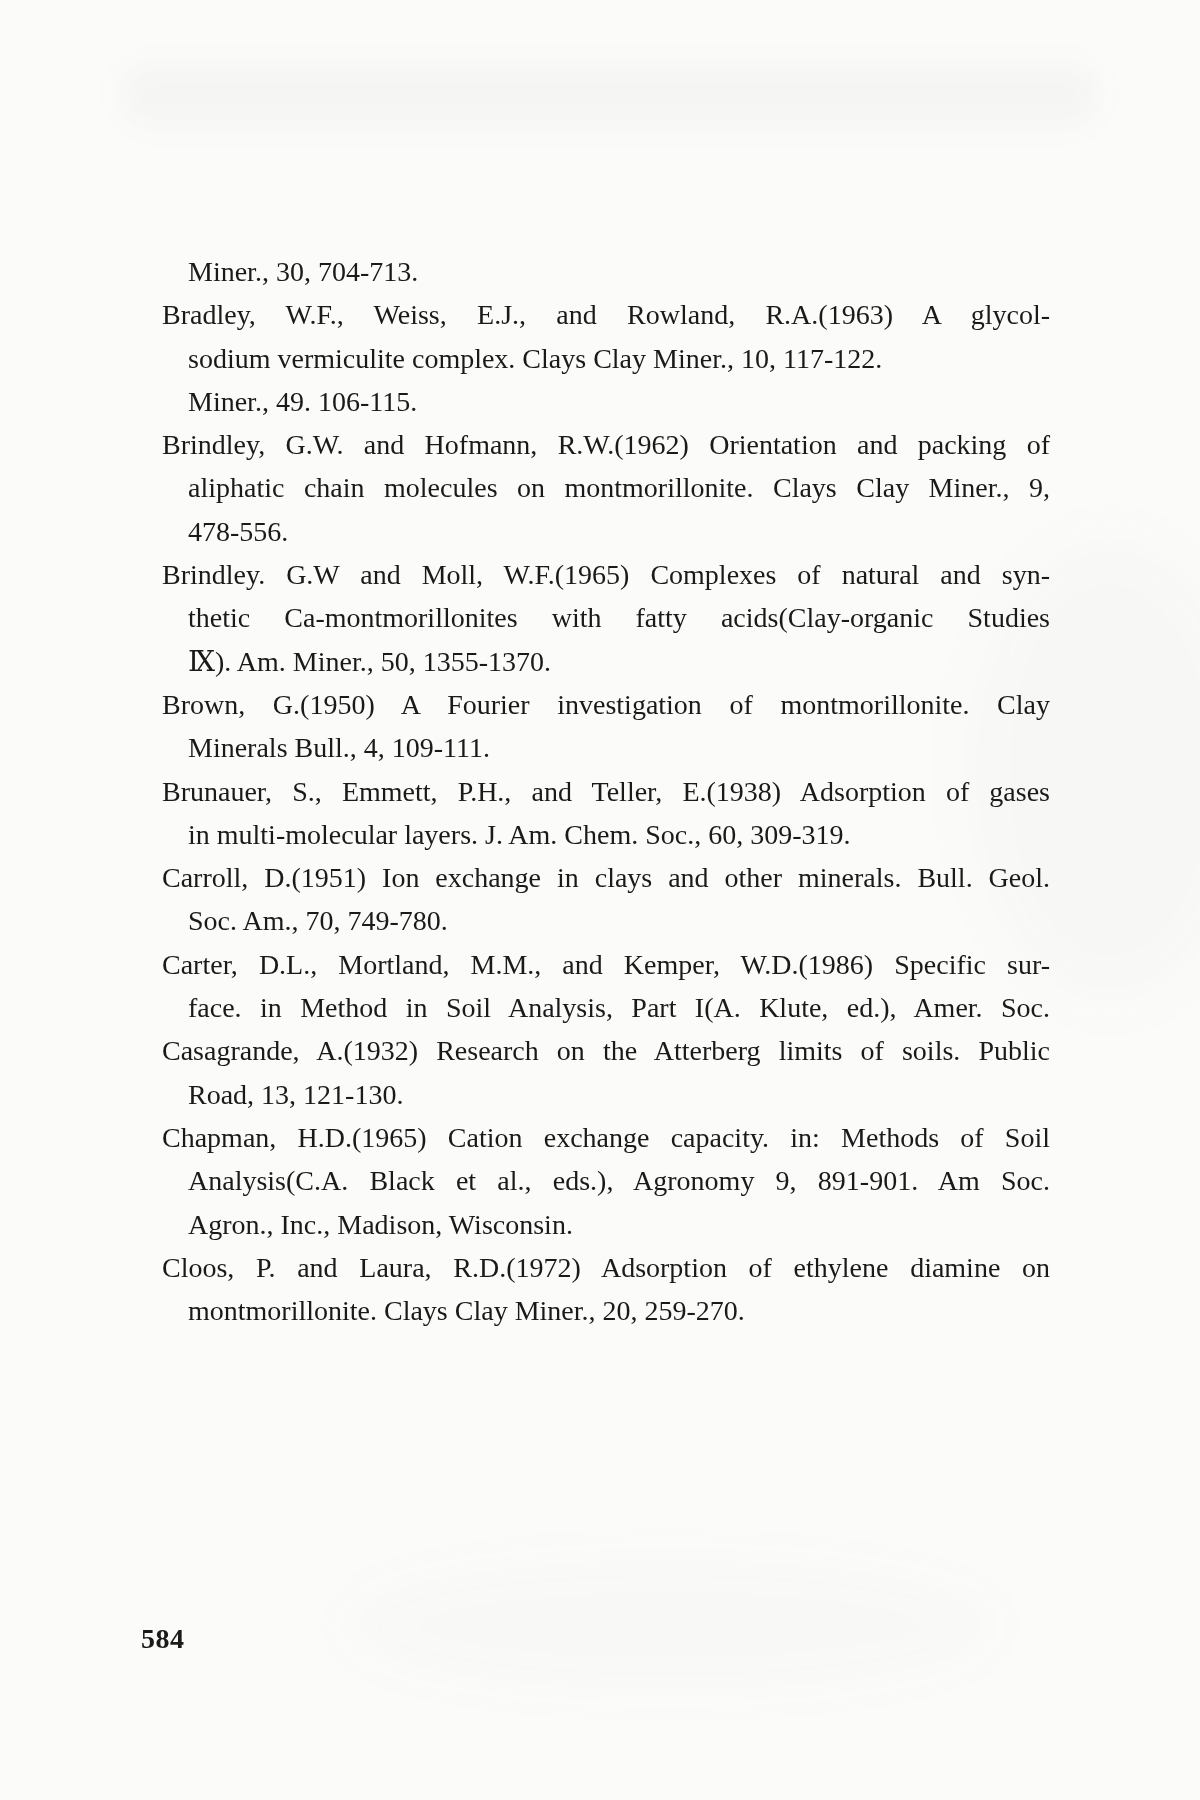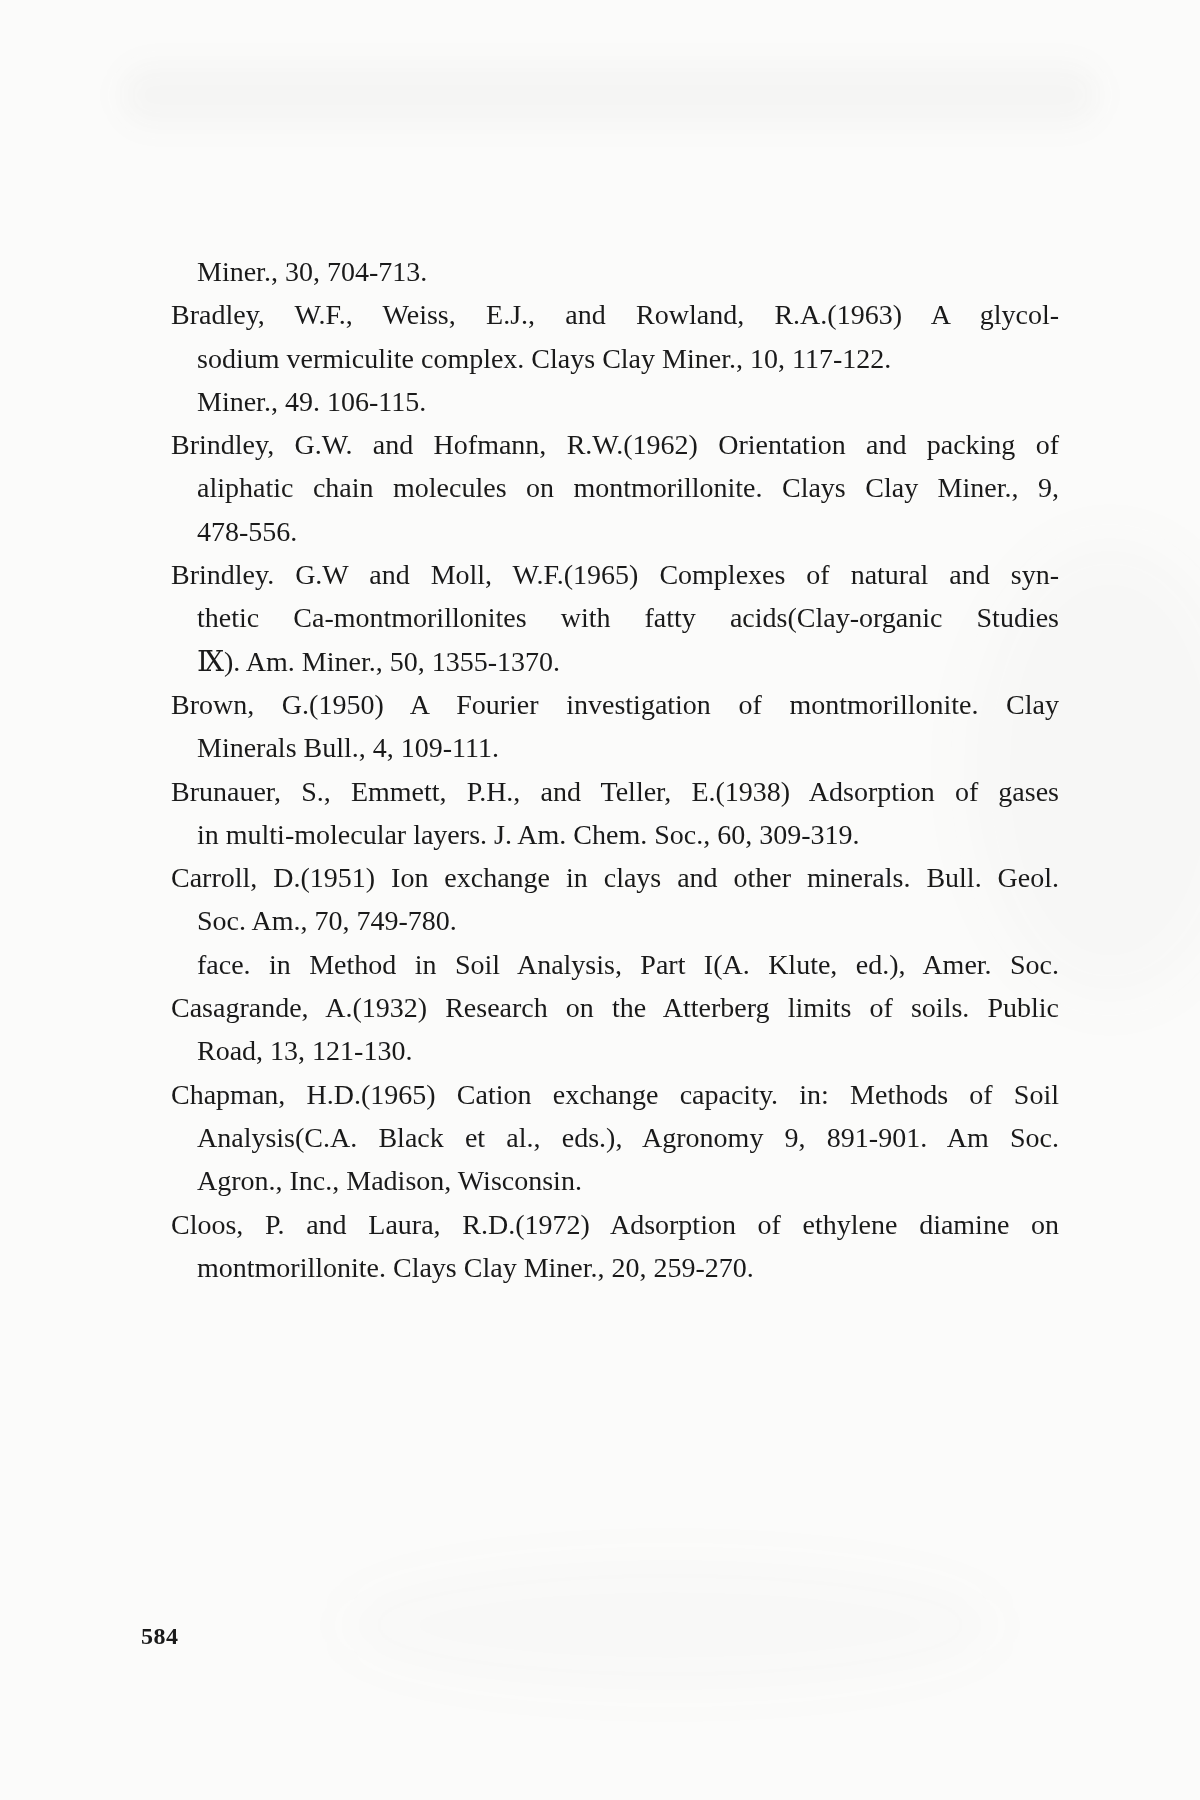--- a/index.html
+++ b/index.html
@@ -38,37 +38,37 @@
   .scan-blotch-bottom {
     position: absolute;
     left: 340px; top: 1560px;
     width: 660px; height: 130px;
     background: rgba(90, 90, 78, 0.02);
     border-radius: 50%;
     filter: blur(26px);
   }
   .refs {
     position: absolute;
-    left: 171px;
+    left: 162px;
     top: 250px;
     width: 888px;
     font-size: 28px;
     line-height: 43.3px;
   }
   .ln { text-align: left; }
   .ln.ind { padding-left: 26px; }
   .ln.just {
     text-align: justify;
     text-align-last: justify;
   }
   .pagenum {
     position: absolute;
     left: 141px;
     top: 1623px;
-    font-size: 24px;
+    font-size: 28px;
     font-weight: bold;
     letter-spacing: 0.5px;
   }
 </style>
 </head>
 <body>
 
 <div class="paper">
 
   <div class="scan-band"></div>
@@ -112,20 +112,21 @@
       <div class="ln ind">in multi-molecular layers. J. Am. Chem. Soc., 60, 309-319.</div>
     </div>
 
     <div class="ref">
       <div class="ln just">Carroll, D.(1951) Ion exchange in clays and other minerals. Bull. Geol.</div>
       <div class="ln ind">Soc. Am., 70, 749-780.</div>
     </div>
 
 
     <div class="ref">
+      <div class="ln just">Carter, D.L., Mortland, M.M., and Kemper, W.D.(1986) Specific sur-</div>
       <div class="ln ind just">face. in Method in Soil Analysis, Part I(A. Klute, ed.), Amer. Soc.</div>
     </div>
 
     <div class="ref">
       <div class="ln just">Casagrande, A.(1932) Research on the Atterberg limits of soils. Public</div>
       <div class="ln ind">Road, 13, 121-130.</div>
     </div>
 
     <div class="ref">
       <div class="ln just">Chapman, H.D.(1965) Cation exchange capacity. in: Methods of Soil</div>

